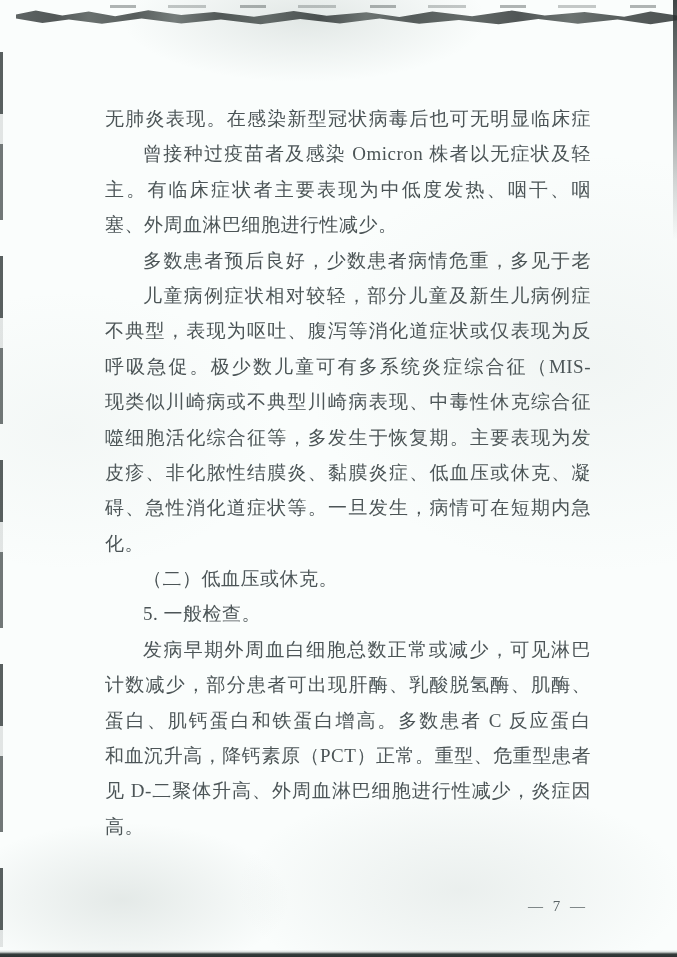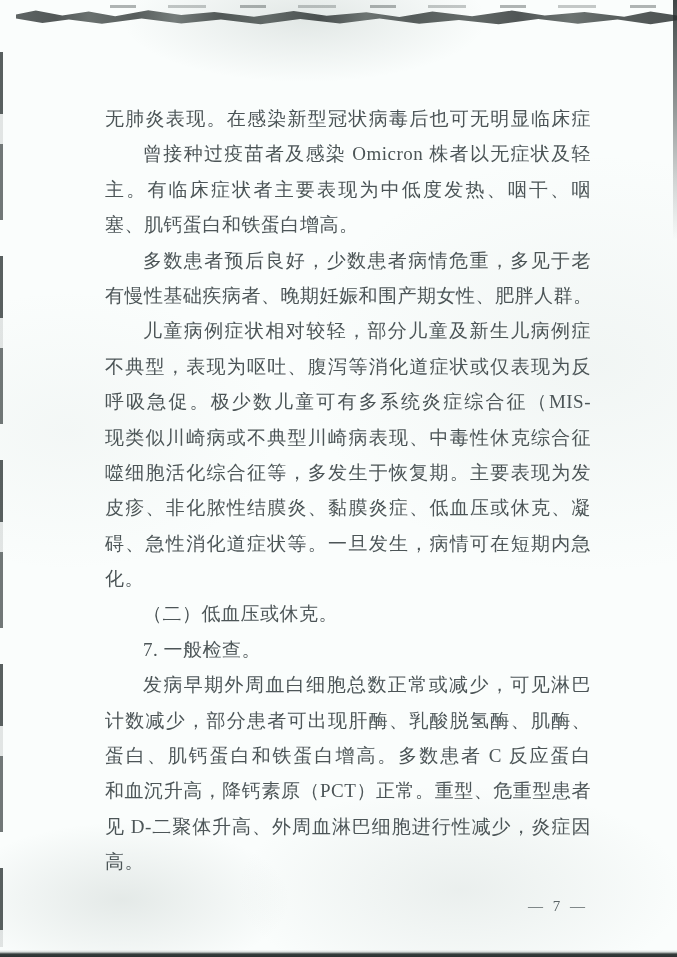--- a/index.html
+++ b/index.html
@@ -119,33 +119,32 @@
   <div class="band-top"></div>
   <div class="band-top-streak"></div>
   <div class="line-left"></div>
   <div class="mark-right"></div>
   <div class="line-bottom"></div>
 
   <main class="textblock" id="textblock">
       <div class="line fill">无肺炎表现。在感染新型冠状病毒后也可无明显临床症状。</div>
       <div class="line indent fill">曾接种过疫苗者及感染 Omicron 株者以无症状及轻症为</div>
       <div class="line fill">主。有临床症状者主要表现为中低度发热、咽干、咽痛、鼻</div>
-      <div class="line">塞、肌钙蛋白和铁蛋白增高。</div>
+      <div class="line">塞、外周血淋巴细胞进行性减少。</div>
       <div class="line indent fill">多数患者预后良好，少数患者病情危重，多见于老年人、</div>
-      <div class="line">有慢性基础疾病者、晚期妊娠和围产期女性、肥胖人群。</div>
       <div class="line indent fill">儿童病例症状相对较轻，部分儿童及新生儿病例症状可</div>
       <div class="line fill">不典型，表现为呕吐、腹泻等消化道症状或仅表现为反应差、</div>
       <div class="line fill">呼吸急促。极少数儿童可有多系统炎症综合征（MIS-C），出</div>
       <div class="line fill">现类似川崎病或不典型川崎病表现、中毒性休克综合征或巨</div>
       <div class="line fill">噬细胞活化综合征等，多发生于恢复期。主要表现为发热伴</div>
       <div class="line fill">皮疹、非化脓性结膜炎、黏膜炎症、低血压或休克、凝血障</div>
       <div class="line fill">碍、急性消化道症状等。一旦发生，病情可在短期内急剧恶</div>
       <div class="line">化。</div>
       <div class="line indent">（二）低血压或休克。</div>
-      <div class="line indent">7. 一般检查。</div>
+      <div class="line indent">5. 一般检查。</div>
       <div class="line indent fill">发病早期外周血白细胞总数正常或减少，可见淋巴细胞</div>
       <div class="line fill">计数减少，部分患者可出现肝酶、乳酸脱氢酶、肌酶、肌红</div>
       <div class="line fill">蛋白、肌钙蛋白和铁蛋白增高。多数患者 C 反应蛋白（CRP）</div>
       <div class="line fill">和血沉升高，降钙素原（PCT）正常。重型、危重型患者可</div>
       <div class="line fill">见 D-二聚体升高、外周血淋巴细胞进行性减少，炎症因子升</div>
       <div class="line">高。</div>
     </main>
 
   <footer class="pagenum">— 7 —</footer>
 </div>

